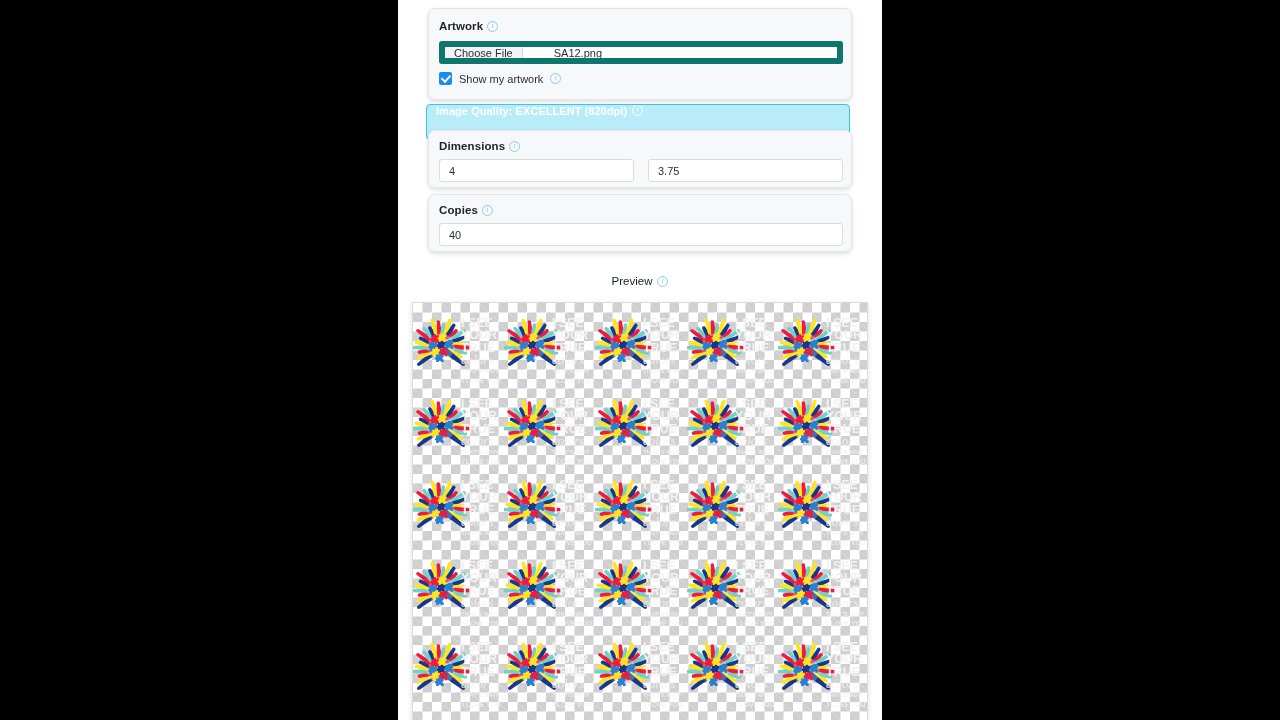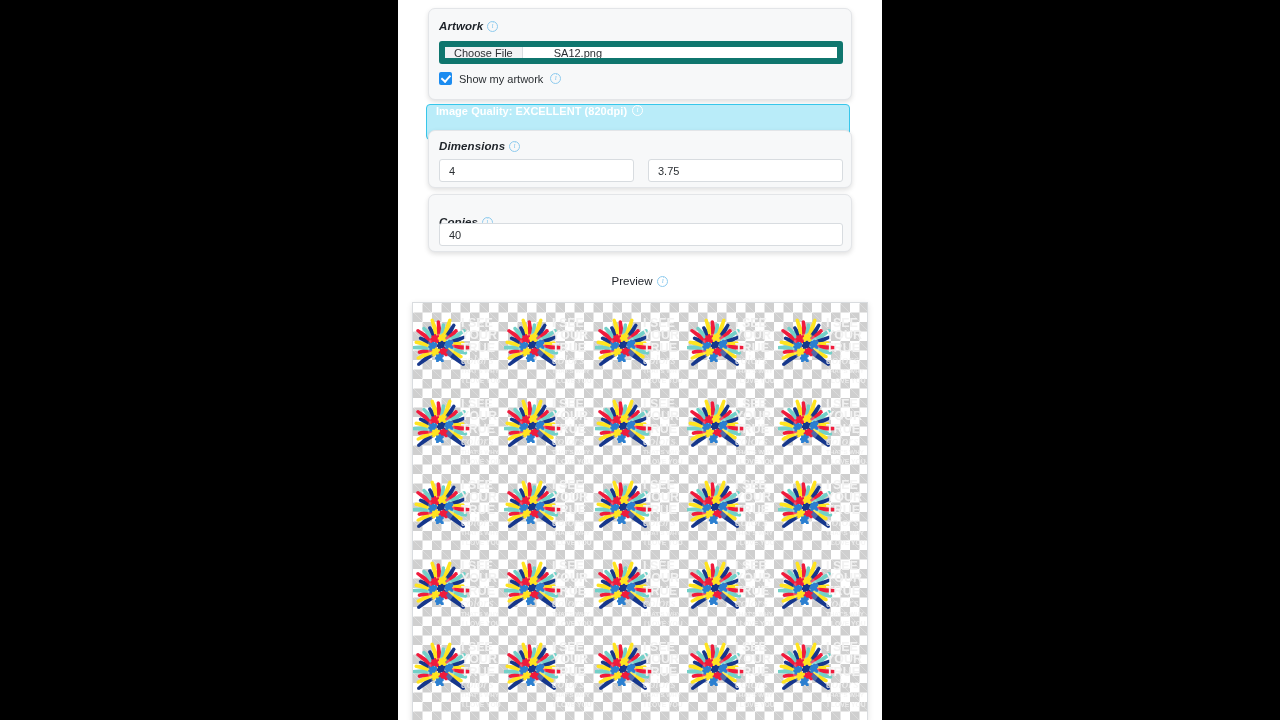--- a/index.html
+++ b/index.html
@@ -36,21 +36,20 @@
     background: #f7f8f9;
     border: 1px solid #e3e5e8;
     border-radius: 7px;
     box-shadow: 0 2px 5px rgba(0,0,0,0.13);
   }
   .panel-title {
     font-size: 11.5px;
     font-weight: bold;
     color: #20252b;
     letter-spacing: .1px;
-    font-style: italic;
   }
   .ttl-row { display: flex; align-items: center; gap: 4px; }
 
   
   .info {
     display: inline-block;
     width: 11px; height: 11px;
     border: 1.3px solid #8ecbee;
     border-radius: 50%;
     position: relative;
@@ -147,21 +146,21 @@
     border: 1px solid #d8dce0;
     border-radius: 3px;
     display: flex; align-items: center;
     padding-left: 9px;
     font-size: 11px; color: #2b2f33;
   }
   .dim-inputs .txtfield { flex: 1; }
 
   
   #panel-copies { left: 30px; top: 194px; width: 424px; height: 58px; }
-  #copies-title { position: absolute; left: 10px; top: 9px; margin-top: 12px; }
+  #copies-title { position: absolute; left: 10px; top: 9px; }
   #copies-field {
     position: absolute; left: 10px; top: 28px;
     width: 404px;
   }
 
   
   #preview-head {
     position: absolute; left: 0; top: 275px; width: 484px;
     display: flex; align-items: center; justify-content: center; gap: 5px;
   }

